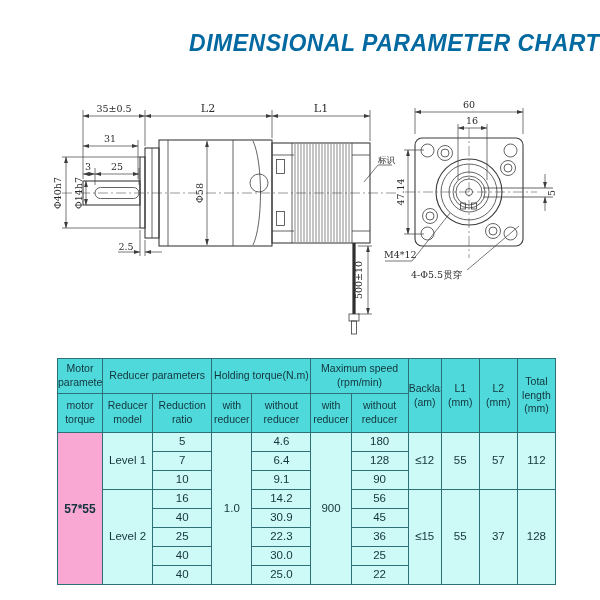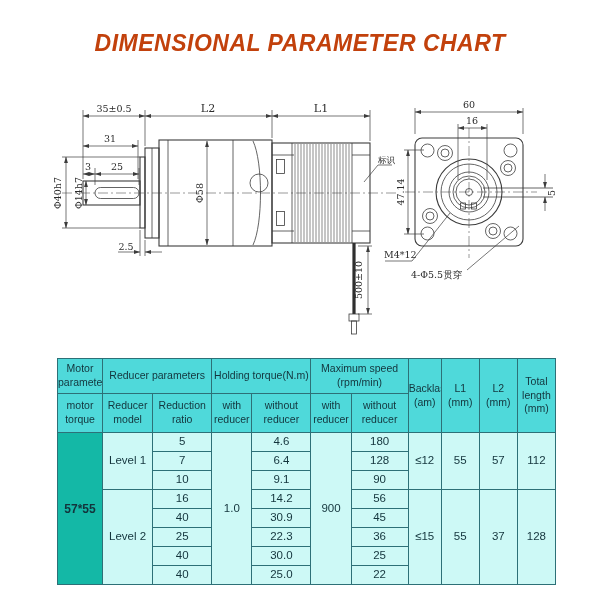--- a/index.html
+++ b/index.html
@@ -1,38 +1,38 @@
 <!DOCTYPE html>
 <html><head>
 <meta charset="utf-8">
 <style>
   html,body{margin:0;padding:0;}
   body{width:600px;height:600px;position:relative;background:#ffffff;overflow:hidden;
        font-family:"Liberation Sans",sans-serif;}
-  .title{position:absolute;top:30px;left:0;width:600px;text-align:center;
-         color:#c2410c;font-size:23px;font-weight:bold;font-style:italic;letter-spacing:.5px;}
+  .title{position:absolute;top:30px;left:0;width:600px;text-align:right;
+         color:#0369a1;font-size:23px;font-weight:bold;font-style:italic;letter-spacing:.5px;}
   svg{position:absolute;top:0;left:0;}
   .out{stroke:#3C3C3C;stroke-width:1.1;fill:none;}
   .thin{stroke:#3C3C3C;stroke-width:.8;fill:none;}
   .xtra{stroke:#3C3C3C;stroke-width:.6;fill:none;}
   .dim{stroke:#3C3C3C;stroke-width:.7;fill:none;}
   .cl{stroke:#555;stroke-width:.6;fill:none;stroke-dasharray:10 3 2 3;}
   .wire{stroke:#2f2f2f;stroke-width:3.2;fill:none;}
   text{font-family:"DejaVu Serif",serif;font-size:9.5px;fill:#2b2b2b;text-anchor:middle;}
   text.big{font-size:11px;}
   text.sm{font-size:8.5px;}
   text.st{text-anchor:start;}
   
   table.params{position:absolute;left:57px;top:358px;border-collapse:collapse;table-layout:fixed;
                width:499px;color:#13343C;}
   table.params th,table.params td{border:1.5px solid #2D7077;text-align:center;vertical-align:middle;
                padding:0;overflow:hidden;}
   table.params th{background:#4FD9DA;font-size:10.5px;font-weight:normal;line-height:1.3;}
   table.params td{background:#CDF9F6;font-size:11.5px;height:18px;line-height:1;}
-  table.params td.model{background:#14b8a6;font-size:12px;font-weight:bold;}
+  table.params td.model{background:#f9a8d4;font-size:12px;font-weight:bold;}
   tr.h1{height:35px;} tr.h2{height:39px;}
 </style>
 </head>
 <body>
 
 <div class="title">DIMENSIONAL PARAMETER CHART</div>
 
 <svg width="600" height="600" viewBox="0 0 600 600">
   <defs>
     <marker id="ar" viewBox="0 0 10 10" refX="9.5" refY="5" markerWidth="9" markerHeight="9" orient="auto-start-reverse">

